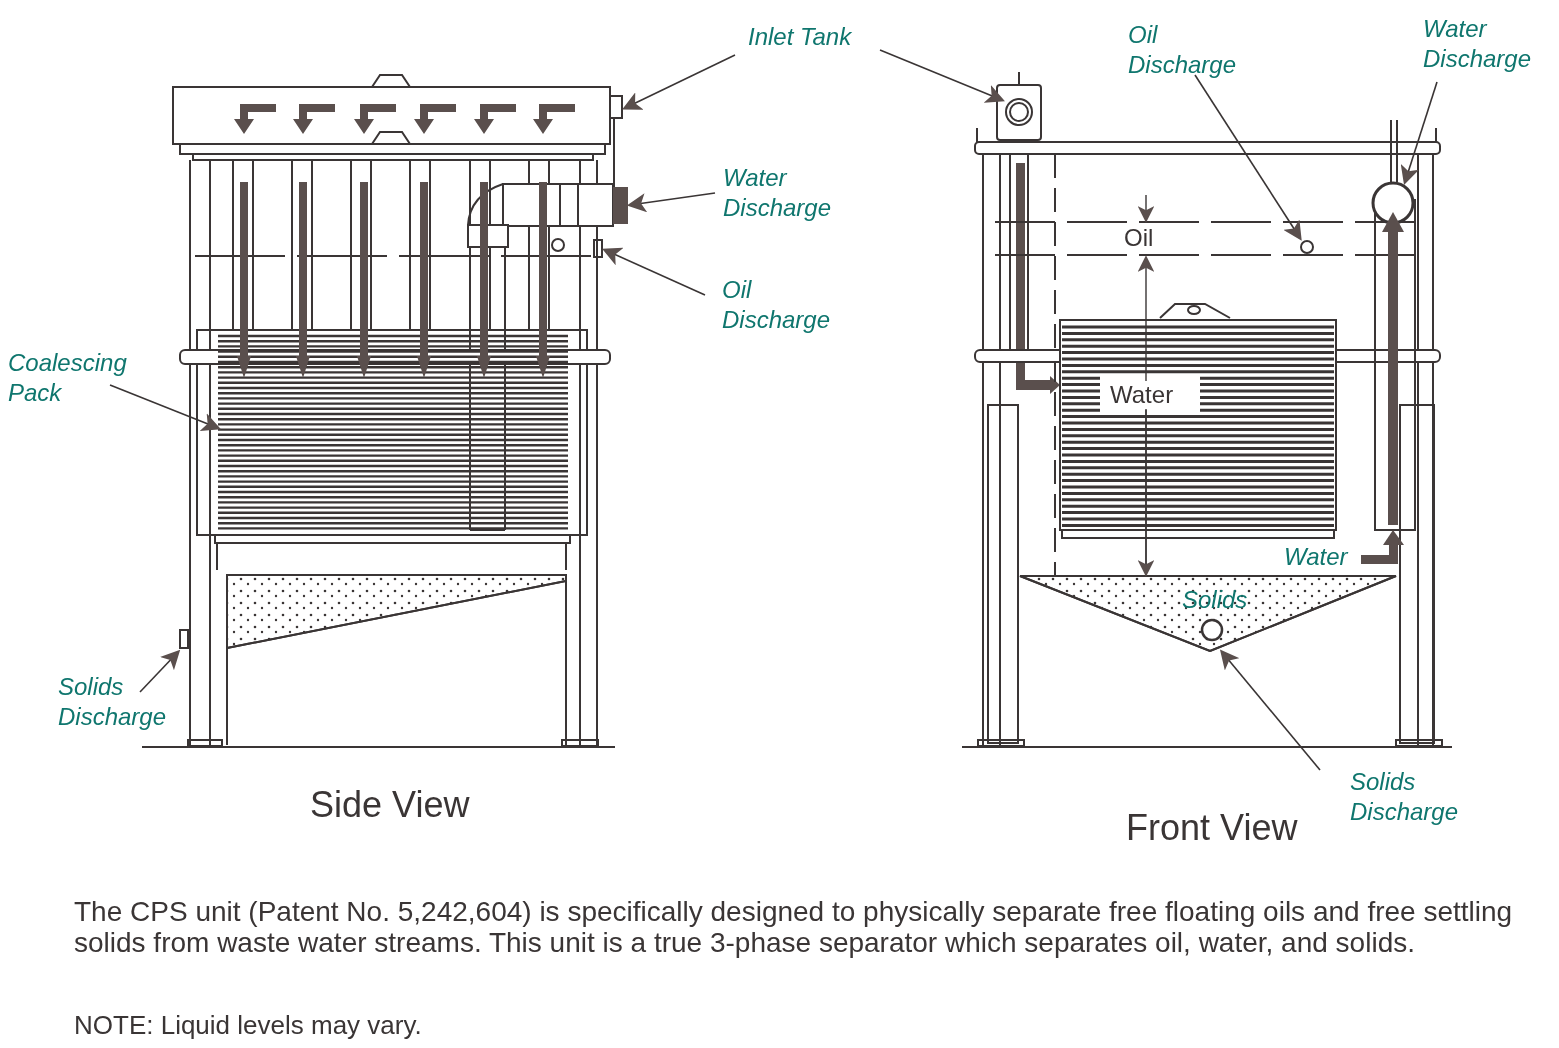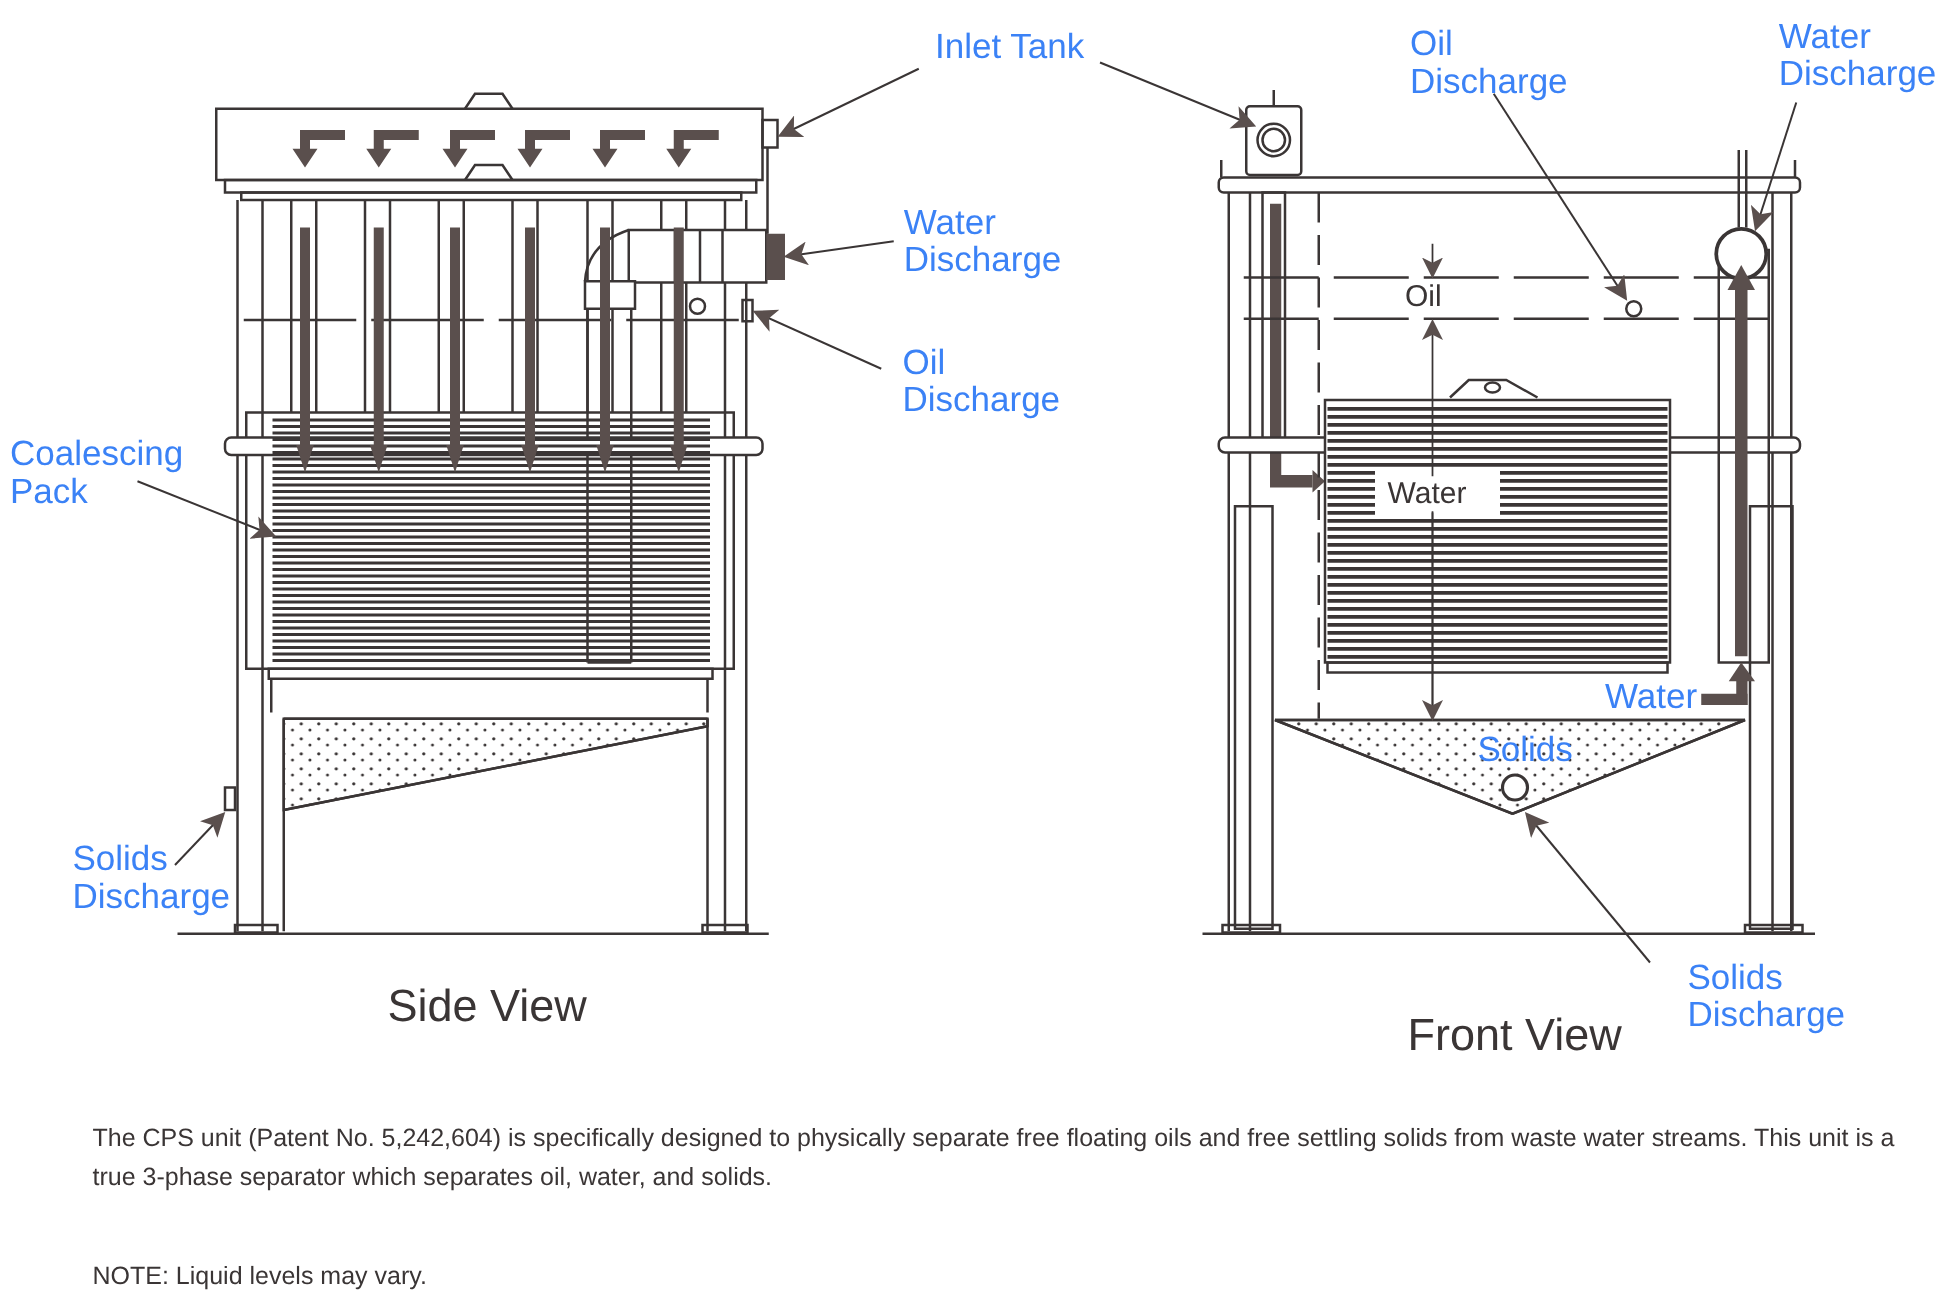--- a/index.html
+++ b/index.html
@@ -1,22 +1,22 @@
 <!DOCTYPE html>
 <html><head>
 <meta charset="utf-8">
 <style>
   html, body { margin: 0; padding: 0; background: #ffffff; }
   body { width: 1559px; height: 1048px; position: relative; overflow: hidden;
          font-family: "Liberation Sans", sans-serif; color: #3a3535; }
   #diagram { position: absolute; left: 0; top: 0; }
-  .lbl { position: absolute; font-size: 28px; line-height: 30px; color: #3b82f6; white-space: pre; }
+  .lbl { position: absolute; font-size: 24px; line-height: 30px; color: #0f766e; white-space: pre; font-style: italic; }
   .title { position: absolute; font-size: 36px; color: #3a3535; }
-  .desc { position: absolute; left: 74px; top: 896px; width: 1450px; font-size: 20px; line-height: 31px; color: #3a3535; }
-  .note { position: absolute; left: 74px; top: 1010px; font-size: 20px; color: #3a3535; }
+  .desc { position: absolute; left: 74px; top: 896px; width: 1450px; font-size: 28px; line-height: 31px; color: #3a3535; }
+  .note { position: absolute; left: 74px; top: 1010px; font-size: 26px; color: #3a3535; }
   .inlbl { position: absolute; font-size: 24px; background: #fff; padding: 0 6px; color: #3a3535; }
 </style>
 </head>
 <body>
 
 <svg id="diagram" width="1559" height="1048" viewBox="0 0 1559 1048" xmlns="http://www.w3.org/2000/svg">
   <defs>
     <pattern id="dots" width="14" height="12" patternUnits="userSpaceOnUse">
       <circle cx="3" cy="3" r="1.3" fill="#3a3535"></circle>
       <circle cx="10" cy="8" r="1.2" fill="#3a3535"></circle>

